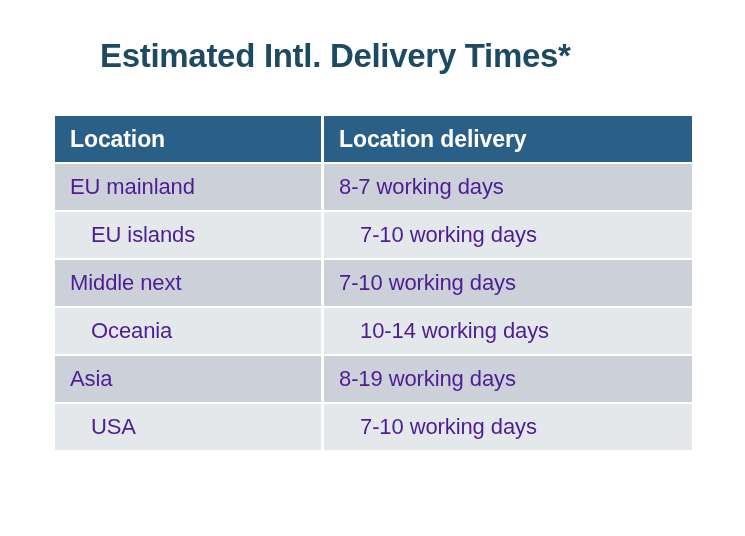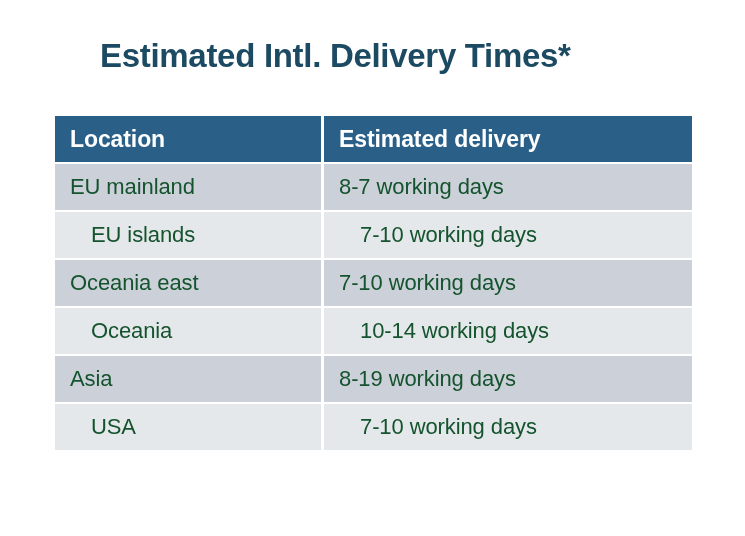--- a/index.html
+++ b/index.html
@@ -68,21 +68,21 @@
     color: #ffffff;
     font-size: 23px;
     font-weight: 700;
     letter-spacing: -0.1px;
     height: 46px;
   }
 
   .delivery-table tbody td {
     font-size: 22px;
     font-weight: 400;
-    color: #14532d;
+    color: #4c1d95;
     letter-spacing: -0.1px;
   }
 
   .delivery-table tbody tr.row-dark td {
     background: #ccd1d9;
   }
 
   .delivery-table tbody tr.row-light td {
     background: #e4e8ea;
     padding-left: 36px;
@@ -109,34 +109,34 @@
   <div class="page-title">Estimated Intl. Delivery Times*</div>
 
   <table class="delivery-table">
     <colgroup>
       <col class="col-location">
       <col class="col-delivery">
     </colgroup>
     <thead>
       <tr>
         <th>Location</th>
-        <th>Estimated delivery</th>
+        <th>Location delivery</th>
       </tr>
     </thead>
     <tbody>
       <tr class="row-dark">
         <td>EU mainland</td>
         <td>8-7 working days</td>
       </tr>
       <tr class="row-light">
         <td>EU islands</td>
         <td>7-10 working days</td>
       </tr>
       <tr class="row-dark">
-        <td>Oceania east</td>
+        <td>Middle next</td>
         <td>7-10 working days</td>
       </tr>
       <tr class="row-light">
         <td>Oceania</td>
         <td>10-14 working days</td>
       </tr>
       <tr class="row-dark">
         <td>Asia</td>
         <td>8-19 working days</td>
       </tr>

